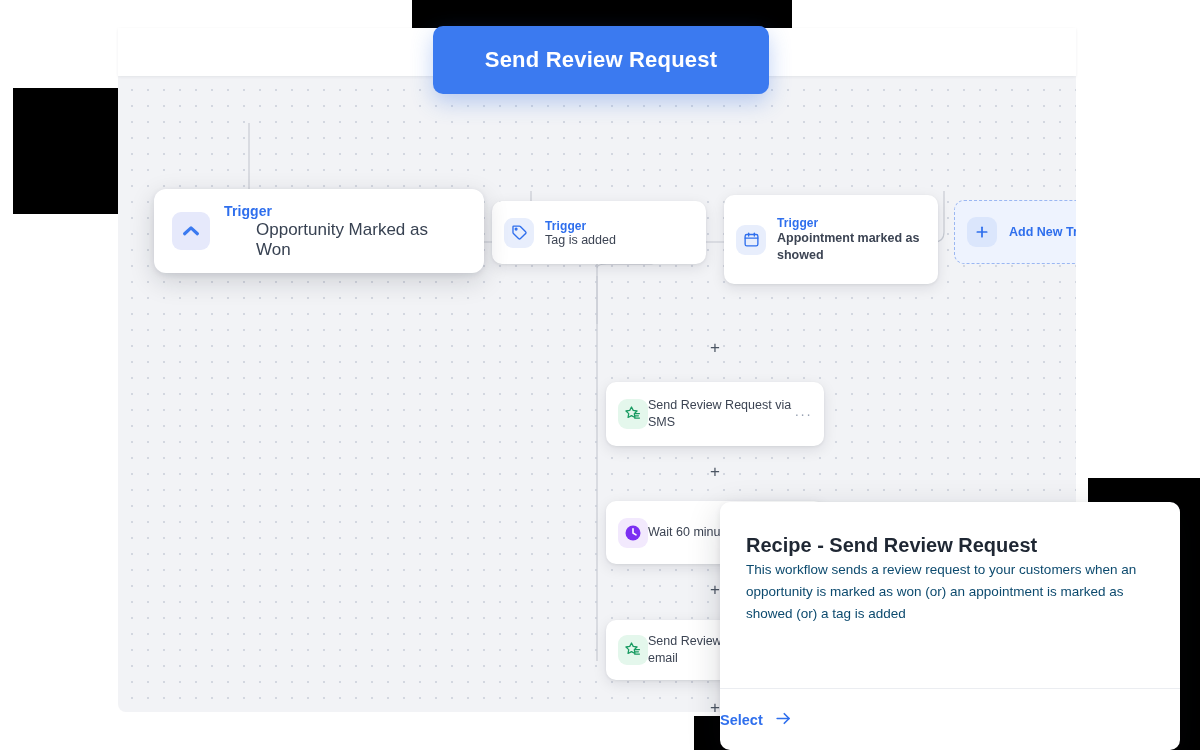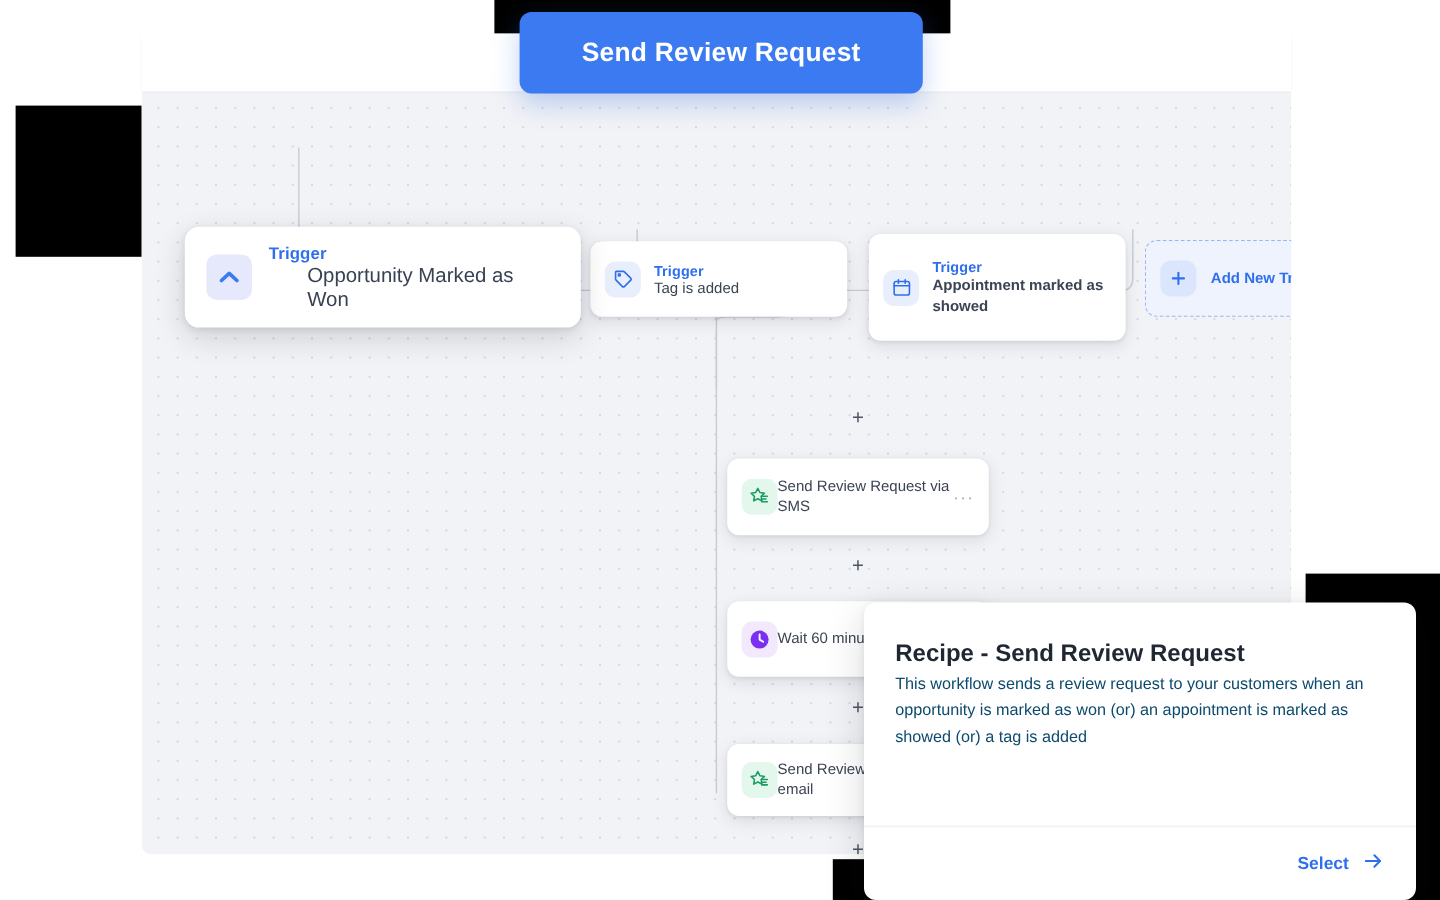--- a/index.html
+++ b/index.html
@@ -115,21 +115,21 @@
     color: #4b5563; font-size: 17px; line-height: 18px; text-align: center;
     font-family: "Liberation Sans", sans-serif; user-select: none;
   }
   #plus-1 { left: 588px; top: 263px; }
   #plus-2 { left: 588px; top: 387px; }
   #plus-3 { left: 588px; top: 505px; }
   #plus-4 { left: 588px; top: 623px; }
 
   
   #title-button {
-    position: absolute; left: 433px; top: 10px; width: 336px; height: 68px;
+    position: absolute; left: 433px; top: 26px; width: 336px; height: 68px;
     background: #3b7af0; border-radius: 10px; z-index: 8;
     display: flex; align-items: center; justify-content: center;
     color: #ffffff; font-size: 22px; font-weight: 700; letter-spacing: .2px;
     box-shadow: 0 8px 22px rgba(45,105,225,.30);
   }
 
   
   #recipe-panel {
     position: absolute; left: 720px; top: 502px; width: 460px; height: 248px;
     background: #ffffff; border-radius: 10px; z-index: 9;
@@ -137,21 +137,21 @@
     display: flex; flex-direction: column;
     overflow: hidden;
   }
   #recipe-body { flex: 1 1 auto; padding: 32px 26px 0 26px; }
   #recipe-title {
     font-size: 20px; font-weight: 700; color: #1f2733; margin-bottom: 2px;
   }
   #recipe-desc { font-size: 13.5px; line-height: 1.62; color: #0c4a6e; }
   #recipe-footer {
     flex: 0 0 auto; height: 62px; border-top: 1px solid #ebedf1;
-    display: flex; align-items: center; justify-content: flex-end;
+    display: flex; align-items: center; justify-content: flex-start;
     padding-right: 26px; gap: 11px;
   }
   #select-button {
     display: flex; align-items: center; gap: 11px;
     color: #2f6fed; font-size: 14.5px; font-weight: 700; cursor: pointer;
   }
 </style>
 </head>
 <body>
 

